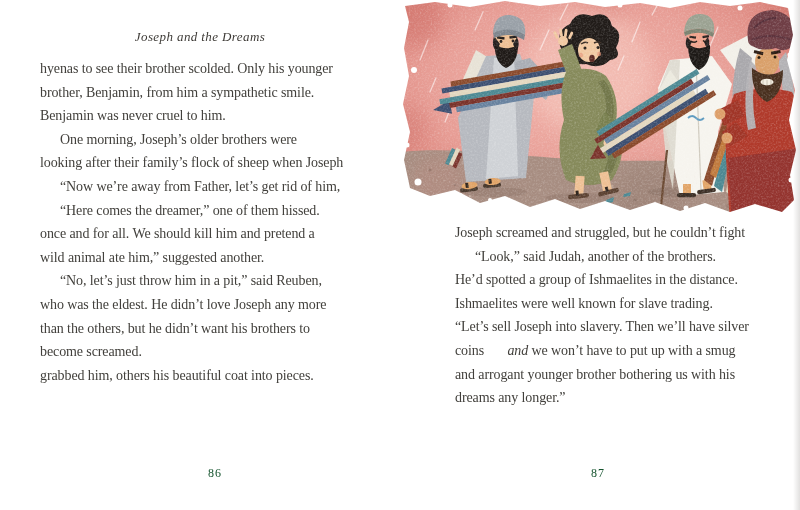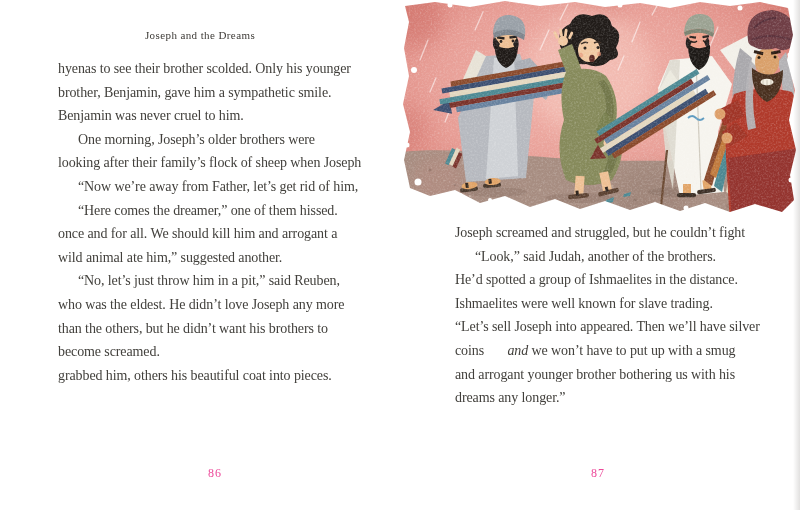--- a/index.html
+++ b/index.html
@@ -2,67 +2,67 @@
 <html><head>
 <meta charset="utf-8">
 <style>
   html,body{margin:0;padding:0;background:#ffffff;}
   .sheet{
     position:relative;width:800px;height:510px;background:#ffffff;overflow:hidden;
     font-family:"Liberation Serif","DejaVu Serif",serif;color:#42403c;
   }
   .running-head{
     position:absolute;left:0;top:29px;width:400px;text-align:center;
-    font-size:11px;letter-spacing:.4px;color:#3d3a36;
+    font-size:13px;letter-spacing:.4px;color:#3d3a36;font-style:italic;
   }
   .text-col{position:absolute;font-size:14px;letter-spacing:-0.1px;line-height:23.6px;white-space:nowrap;}
-  .text-col.left{left:58px;top:57px;width:330px;}
+  .text-col.left{left:40px;top:57px;width:330px;}
   .text-col.right{left:455px;top:221px;width:310px;}
   .line{height:23.6px;}
   .line.indent{padding-left:20px;}
   .it{font-style:italic;margin-left:20px;}
-  .pagenum{position:absolute;top:466px;font-size:12px;color:#ec4899;letter-spacing:1px;text-align:center;}
+  .pagenum{position:absolute;top:466px;font-size:12px;color:#14532d;letter-spacing:1px;text-align:center;}
   .pagenum.left{left:50px;width:330px;}
   .pagenum.right{left:443px;width:310px;text-align:center;}
   .illo{position:absolute;left:400px;top:0;width:400px;height:225px;}
   .page-edge{
     position:absolute;right:0;top:0;width:7px;height:510px;
     background:linear-gradient(to right, rgba(0,0,0,0), rgba(90,85,80,.18));
   }
 </style>
 </head>
 <body>
 
 <div class="sheet">
 
   <div class="running-head">Joseph and the Dreams</div>
 
   <div class="text-col left">
     <div class="line">hyenas to see their brother scolded. Only his younger</div>
-    <div class="line">brother, Benjamin, gave him a sympathetic smile.</div>
+    <div class="line">brother, Benjamin, from him a sympathetic smile.</div>
     <div class="line">Benjamin was never cruel to him.</div>
     <div class="line indent">One morning, Joseph’s older brothers were</div>
     <div class="line">looking after their family’s flock of sheep when Joseph</div>
     <div class="line indent">“Now we’re away from Father, let’s get rid of him,</div>
     <div class="line indent">“Here comes the dreamer,” one of them hissed.</div>
-    <div class="line">once and for all. We should kill him and arrogant a</div>
+    <div class="line">once and for all. We should kill him and pretend a</div>
     <div class="line">wild animal ate him,” suggested another.</div>
     <div class="line indent">“No, let’s just throw him in a pit,” said Reuben,</div>
     <div class="line">who was the eldest. He didn’t love Joseph any more</div>
     <div class="line">than the others, but he didn’t want his brothers to</div>
     <div class="line">become screamed.</div>
     <div class="line">grabbed him, others his beautiful coat into pieces.</div>
   </div>
 
   <div class="text-col right">
     <div class="line">Joseph screamed and struggled, but he couldn’t fight</div>
     <div class="line indent">“Look,” said Judah, another of the brothers.</div>
     <div class="line">He’d spotted a group of Ishmaelites in the distance.</div>
     <div class="line">Ishmaelites were well known for slave trading.</div>
-    <div class="line">“Let’s sell Joseph into appeared. Then we’ll have silver</div>
+    <div class="line">“Let’s sell Joseph into slavery. Then we’ll have silver</div>
     <div class="line"><span>coins </span><span class="it">and</span><span> we won’t have to put up with a smug</span></div>
     <div class="line">and arrogant younger brother bothering us with his</div>
     <div class="line">dreams any longer.”</div>
   </div>
 
   <div class="pagenum left">86</div>
   <div class="pagenum right">87</div>
 
   <svg class="illo" viewBox="0 0 400 225" xmlns="http://www.w3.org/2000/svg">
     <defs>

